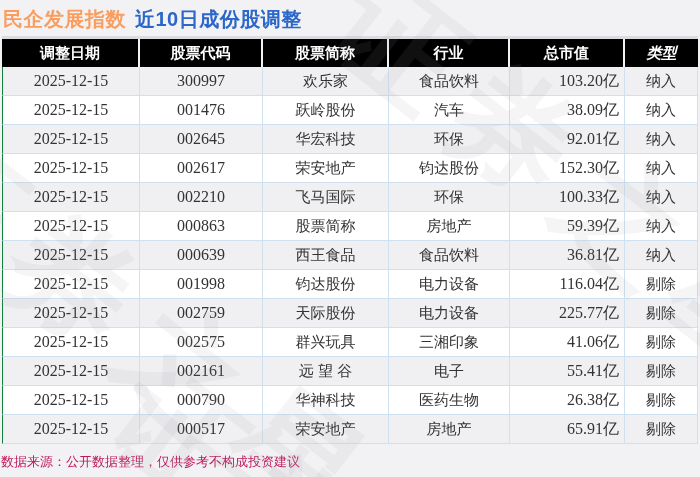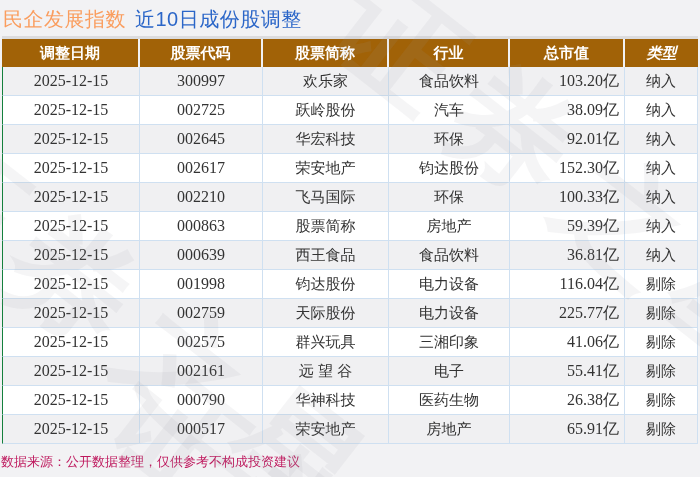--- a/index.html
+++ b/index.html
@@ -6,36 +6,36 @@
   .screen{
     position:relative;
     width:700px;height:477px;
     background:#f2f2f4;
     overflow:hidden;
     font-family:"Liberation Sans","DejaVu Sans",sans-serif;
   }
   
   .title-bar{
     position:absolute;left:3px;top:6px;
-    font-size:20px;font-weight:normal;
+    font-size:20px;font-weight:bold;
     letter-spacing:0.5px;
     white-space:nowrap;
   }
   .title-index{color:#fa9d5e;}
   .title-sub{color:#2b66c8;margin-left:9px;}
   
   .stock-table{
     position:absolute;left:2px;top:36px;
     width:696px;
     border-collapse:separate;border-spacing:0;
     table-layout:fixed;
     border-top:3px solid #dcdcde;
   }
   .stock-table th{
-    background:#a16207;color:#ffffff;
+    background:#000000;color:#ffffff;
     font-size:15px;font-weight:bold;
     height:28px;padding:0;text-align:center;
     border-right:2px solid #f2f2f4;
   }
   .stock-table th:last-child{border-right:none;font-style:italic;}
   .stock-table td{
     height:28px;padding:0;text-align:center;
     font-size:15px;color:#333333;
     border-right:1px solid #cfe0f1;
     border-bottom:1px solid #cfe0f1;
@@ -113,21 +113,21 @@
         <tr>
           <td class="col0">2025-12-15</td>
           <td class="col1">300997</td>
           <td class="col2">欢乐家</td>
           <td class="col3">食品饮料</td>
           <td class="col4">103.20亿</td>
           <td class="col5">纳入</td>
         </tr>
         <tr>
           <td class="col0">2025-12-15</td>
-          <td class="col1">002725</td>
+          <td class="col1">001476</td>
           <td class="col2">跃岭股份</td>
           <td class="col3">汽车</td>
           <td class="col4">38.09亿</td>
           <td class="col5">纳入</td>
         </tr>
         <tr>
           <td class="col0">2025-12-15</td>
           <td class="col1">002645</td>
           <td class="col2">华宏科技</td>
           <td class="col3">环保</td>

